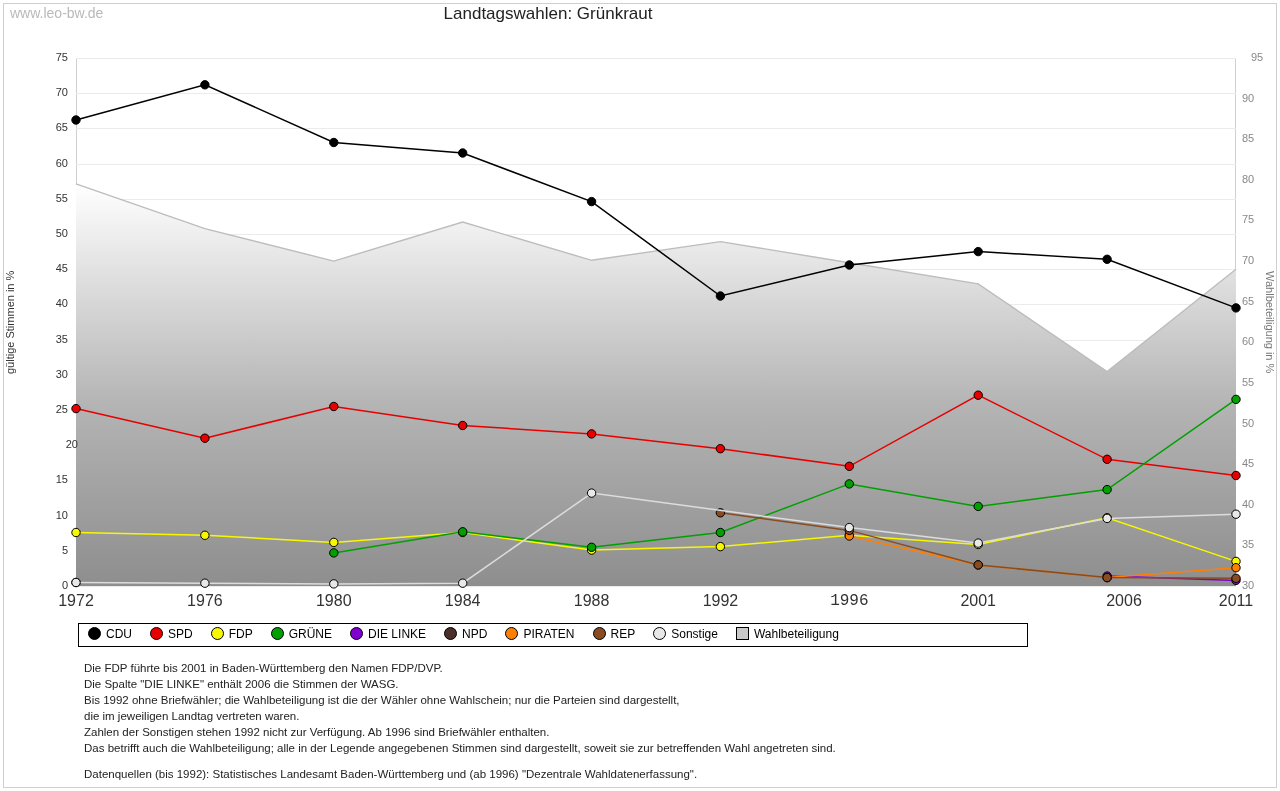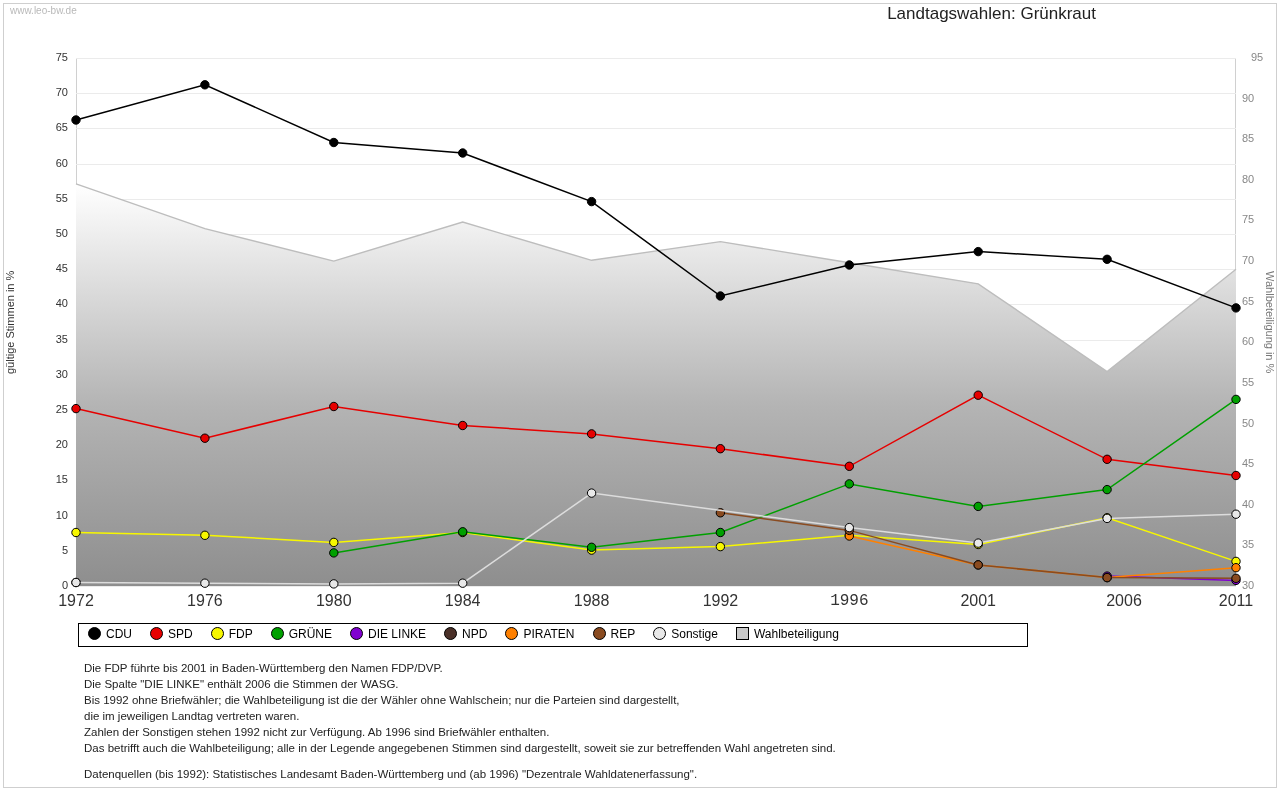--- a/index.html
+++ b/index.html
@@ -9,24 +9,24 @@
     font-family:"Liberation Sans",sans-serif;
     color:#000;
     overflow:hidden;
     position:relative;
   }
   .frame{
     position:absolute;left:3px;top:3px;width:1274px;height:785px;
     border:1px solid #cfcfcf;box-sizing:border-box;
   }
   .watermark{
-    position:absolute;left:10px;top:5px;font-size:10px;color:#b9b9b9;
+    position:absolute;left:10px;top:5px;font-size:14px;color:#b9b9b9;
   }
   .title{
-    position:absolute;left:0;top:4px;width:1096px;text-align:right;
+    position:absolute;left:0;top:4px;width:1096px;text-align:center;
     font-size:17px;color:#222;
   }
   
   .plot{
     position:absolute;left:76px;top:58px;width:1160px;height:528px;
   }
   .plot-bg{position:absolute;inset:0;background:#ffffff;border:1px solid #d0d0d0;box-sizing:border-box;}
   .ylabel-left{
     position:absolute;left:2px;top:58px;height:528px;width:16px;
     writing-mode:vertical-rl;transform:rotate(180deg);
@@ -177,21 +177,21 @@
     <div class="ytick" style="left: 38px; top: 86.2px;">70</div>
     <div class="ytick" style="left: 38px; top: 121.4px;">65</div>
     <div class="ytick" style="left: 38px; top: 156.6px;">60</div>
     <div class="ytick" style="left: 38px; top: 191.8px;">55</div>
     <div class="ytick" style="left: 38px; top: 227px;">50</div>
     <div class="ytick" style="left: 38px; top: 262.2px;">45</div>
     <div class="ytick" style="left: 38px; top: 297.4px;">40</div>
     <div class="ytick" style="left: 38px; top: 332.6px;">35</div>
     <div class="ytick" style="left: 38px; top: 367.8px;">30</div>
     <div class="ytick" style="left: 38px; top: 403px;">25</div>
-    <div class="ytick" style="left: 38px; top: 438.2px;">20</div>
+    <div class="ytick" style="left: 48px; top: 438.2px;">20</div>
     <div class="ytick" style="left: 38px; top: 473.4px;">15</div>
     <div class="ytick" style="left: 38px; top: 508.6px;">10</div>
     <div class="ytick" style="left: 38px; top: 543.8px;">5</div>
     <div class="ytick" style="left: 38px; top: 579px;">0</div>
   </div>
 <div id="yticks-right">
     <div class="ytickR" style="left: 1242px; top: 51px; text-align: center;">95</div>
     <div class="ytickR" style="left: 1242px; top: 91.6154px;">90</div>
     <div class="ytickR" style="left: 1242px; top: 132.231px;">85</div>
     <div class="ytickR" style="left: 1242px; top: 172.846px;">80</div>

